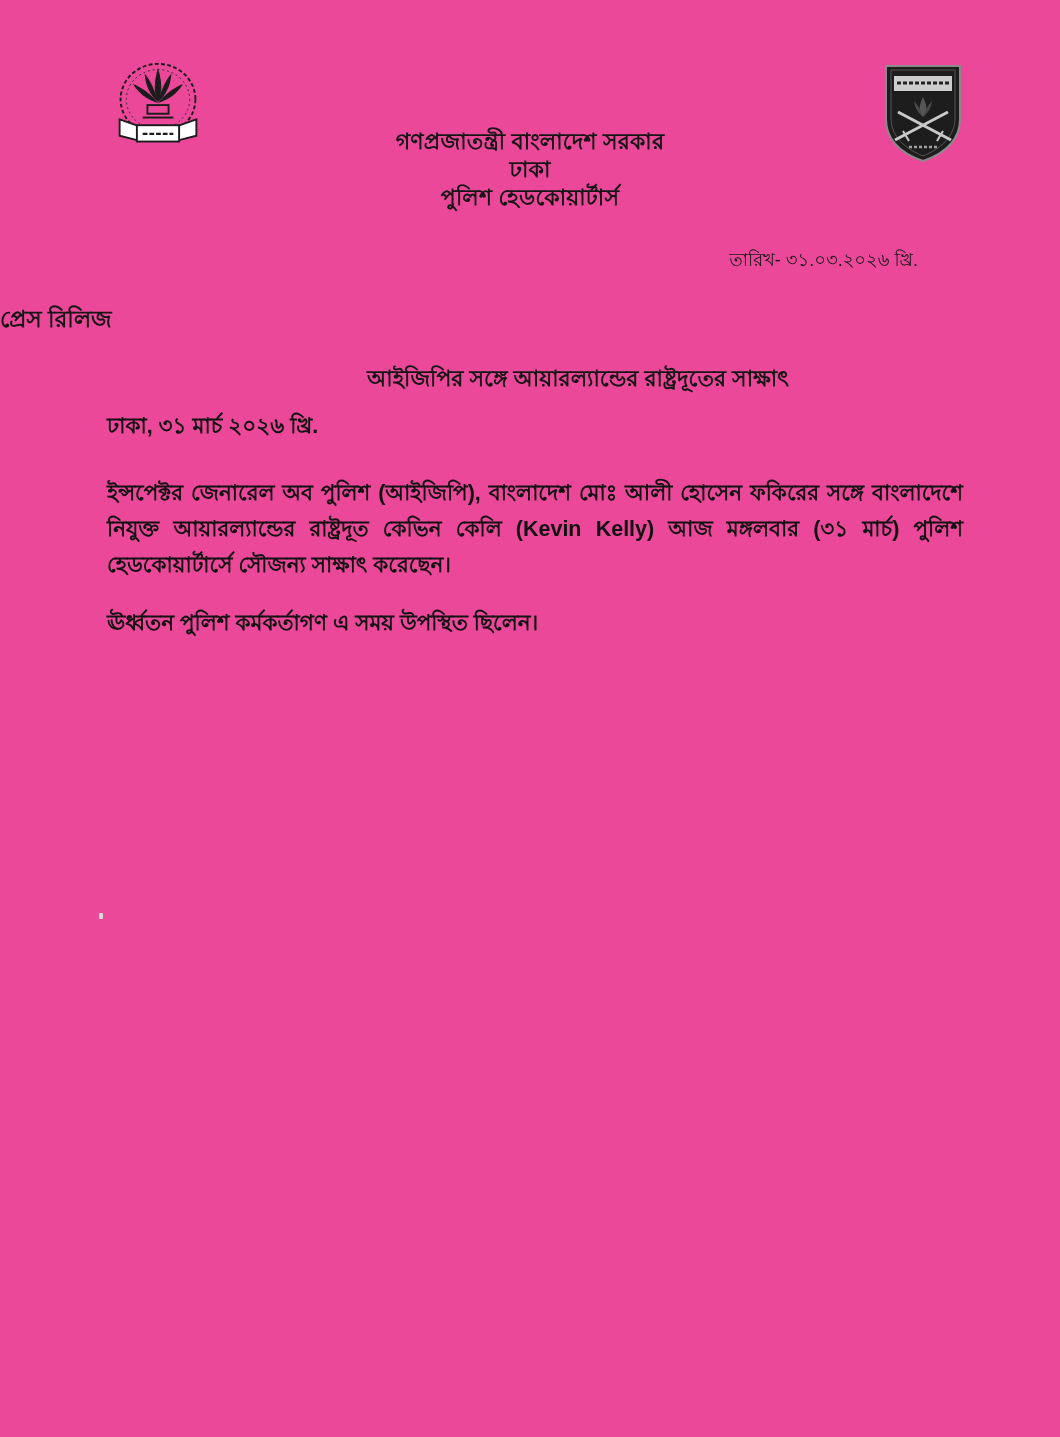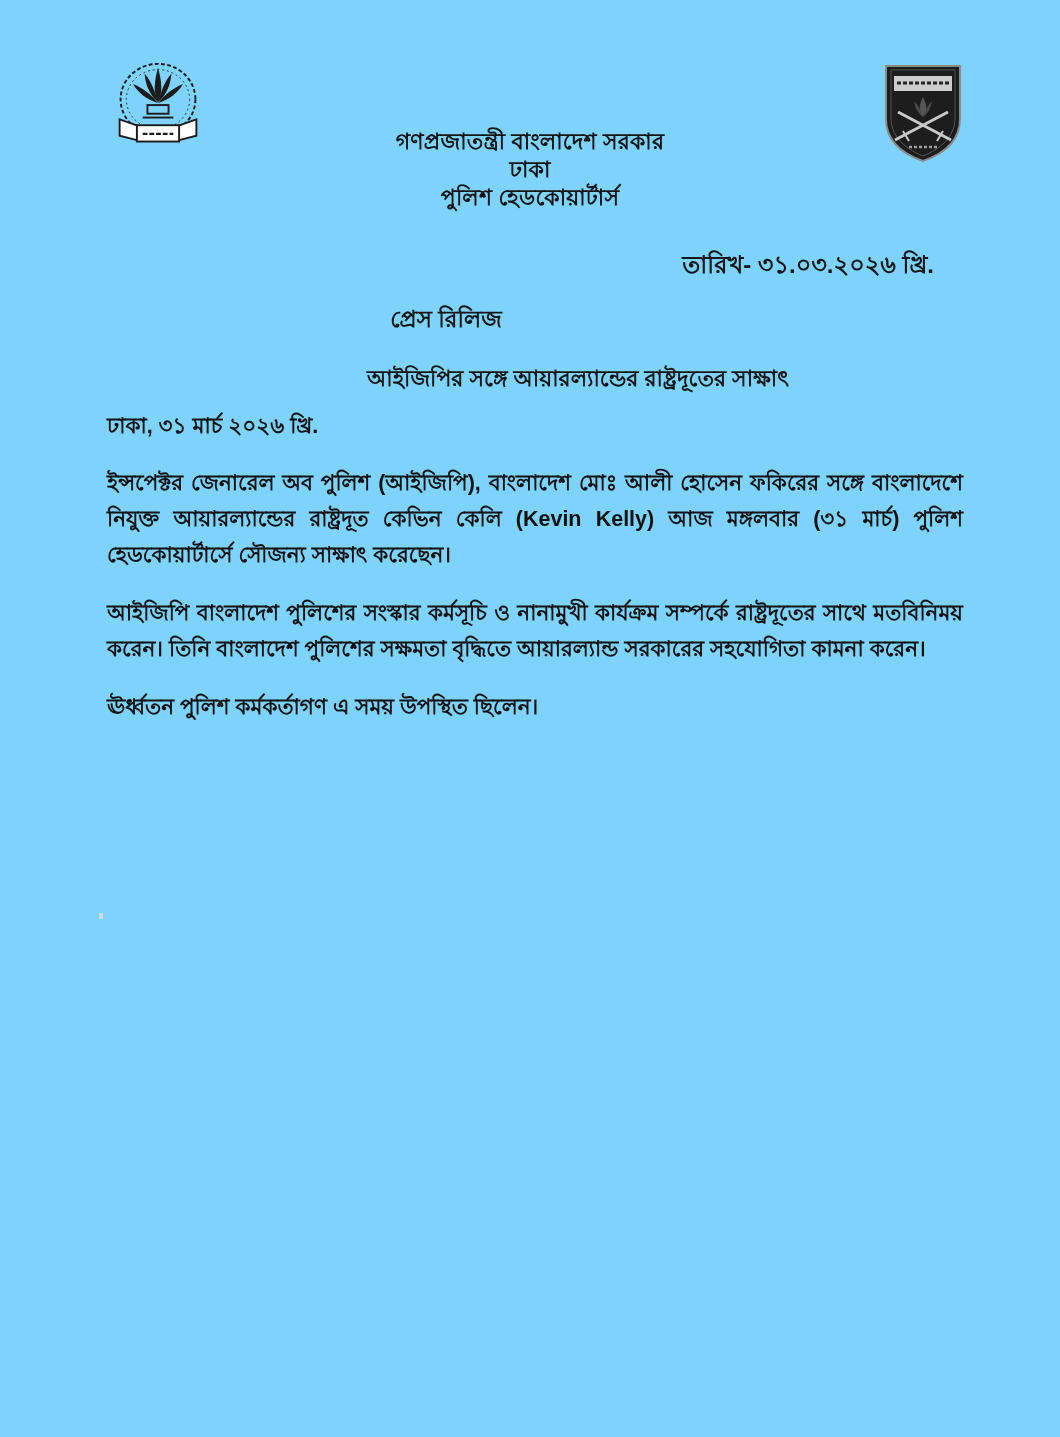--- a/index.html
+++ b/index.html
@@ -4,62 +4,61 @@
 <style>
   html,body{margin:0;padding:0;}
   body{
     width:1060px;height:1437px;
     background:#e9e9e9;
     font-family:"Liberation Sans", sans-serif;
   }
   .page{
     position:relative;
     width:1060px;height:1437px;
-    background:#7dd3fc;
+    background:#ec4899;
     color:#161616;
     overflow:hidden;
   }
   
   .logo-left{
     position:absolute;left:110px;top:60px;width:96px;height:94px;
   }
   .logo-right{
     position:absolute;left:881px;top:63px;width:84px;height:100px;
   }
   .org-block{
     position:absolute;top:128px;left:0;width:1060px;
     text-align:center;
     font-weight:700;
     font-size:22px;line-height:28px;
     letter-spacing:.2px;
   }
   .date-line{
-    position:absolute;top:246px;right:126px;
-    font-size:24px;font-weight:700;
+    position:absolute;top:246px;right:142px;
+    font-size:18px;font-weight:400;
   }
   .title{
     position:absolute;top:301px;left:0;width:892px;
-    text-align:center;
     font-size:23px;font-weight:700;
   }
   .subtitle{
     position:absolute;top:361px;left:0;width:1060px;
     text-align:center;
     font-size:22px;font-weight:700;padding-left:48px;
   }
   
   .body-text{
     position:absolute;top:408px;left:107px;width:856px;
     font-size:21.5px;
     font-weight:600;
     line-height:36px;
     color:#121212;
   }
   .dateline{
-    margin:0 0 21px 0;
+    margin:0 0 31px 0;
     font-weight:700;
   }
   .body-text p{
     margin:16px 0 22px 0;
     text-align:justify;
     text-justify:inter-word;
   }
   .body-text p:last-child{text-align:left;}
   .speck{
     position:absolute;left:99px;top:913px;width:4px;height:6px;
@@ -121,19 +120,18 @@
   </div>
 
   <div class="date-line">তারিখ- ৩১.০৩.২০২৬ খ্রি.</div>
 
   <div class="title">প্রেস রিলিজ</div>
   <div class="subtitle">আইজিপির সঙ্গে আয়ারল্যান্ডের রাষ্ট্রদূতের সাক্ষাৎ</div>
 
   <div class="body-text">
     <div class="dateline">ঢাকা, ৩১ মার্চ ২০২৬ খ্রি.</div>
     <p>ইন্সপেক্টর জেনারেল অব পুলিশ (আইজিপি), বাংলাদেশ মোঃ আলী হোসেন ফকিরের সঙ্গে বাংলাদেশে নিযুক্ত আয়ারল্যান্ডের রাষ্ট্রদূত কেভিন কেলি (Kevin Kelly) আজ মঙ্গলবার (৩১ মার্চ) পুলিশ হেডকোয়ার্টার্সে সৌজন্য সাক্ষাৎ করেছেন।</p>
-    <p>আইজিপি বাংলাদেশ পুলিশের সংস্কার কর্মসূচি ও নানামুখী কার্যক্রম সম্পর্কে রাষ্ট্রদূতের সাথে মতবিনিময় করেন। তিনি বাংলাদেশ পুলিশের সক্ষমতা বৃদ্ধিতে আয়ারল্যান্ড সরকারের সহযোগিতা কামনা করেন।</p>
     <p>ঊর্ধ্বতন পুলিশ কর্মকর্তাগণ এ সময় উপস্থিত ছিলেন।</p>
   </div>
 
   <div class="speck"></div>
 
 </div>
 
 </body></html>

